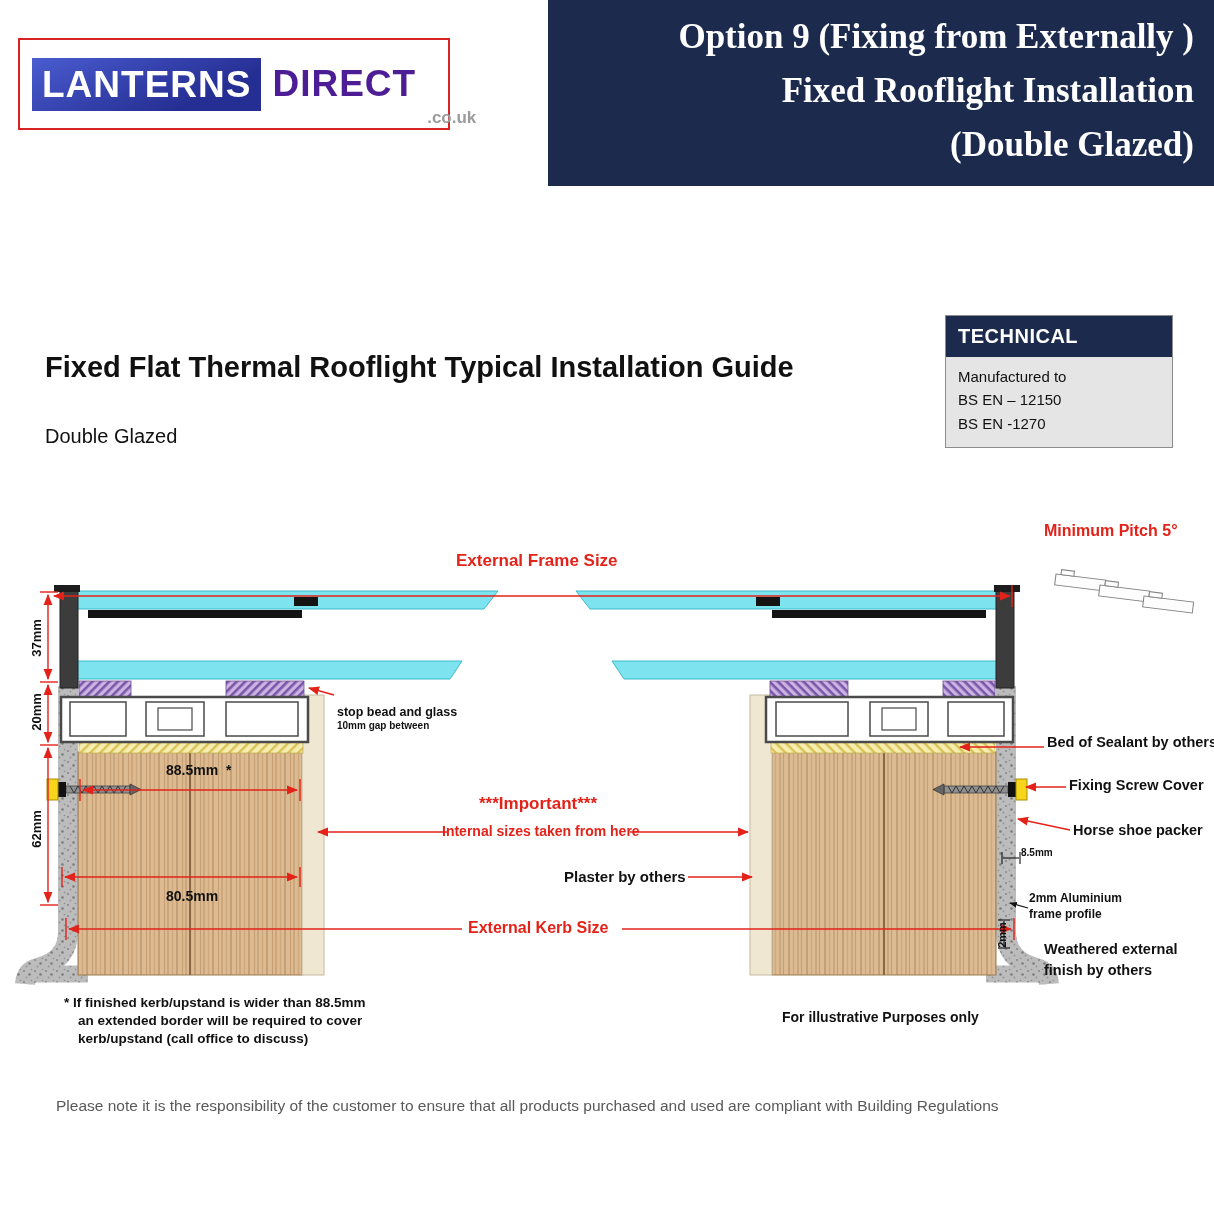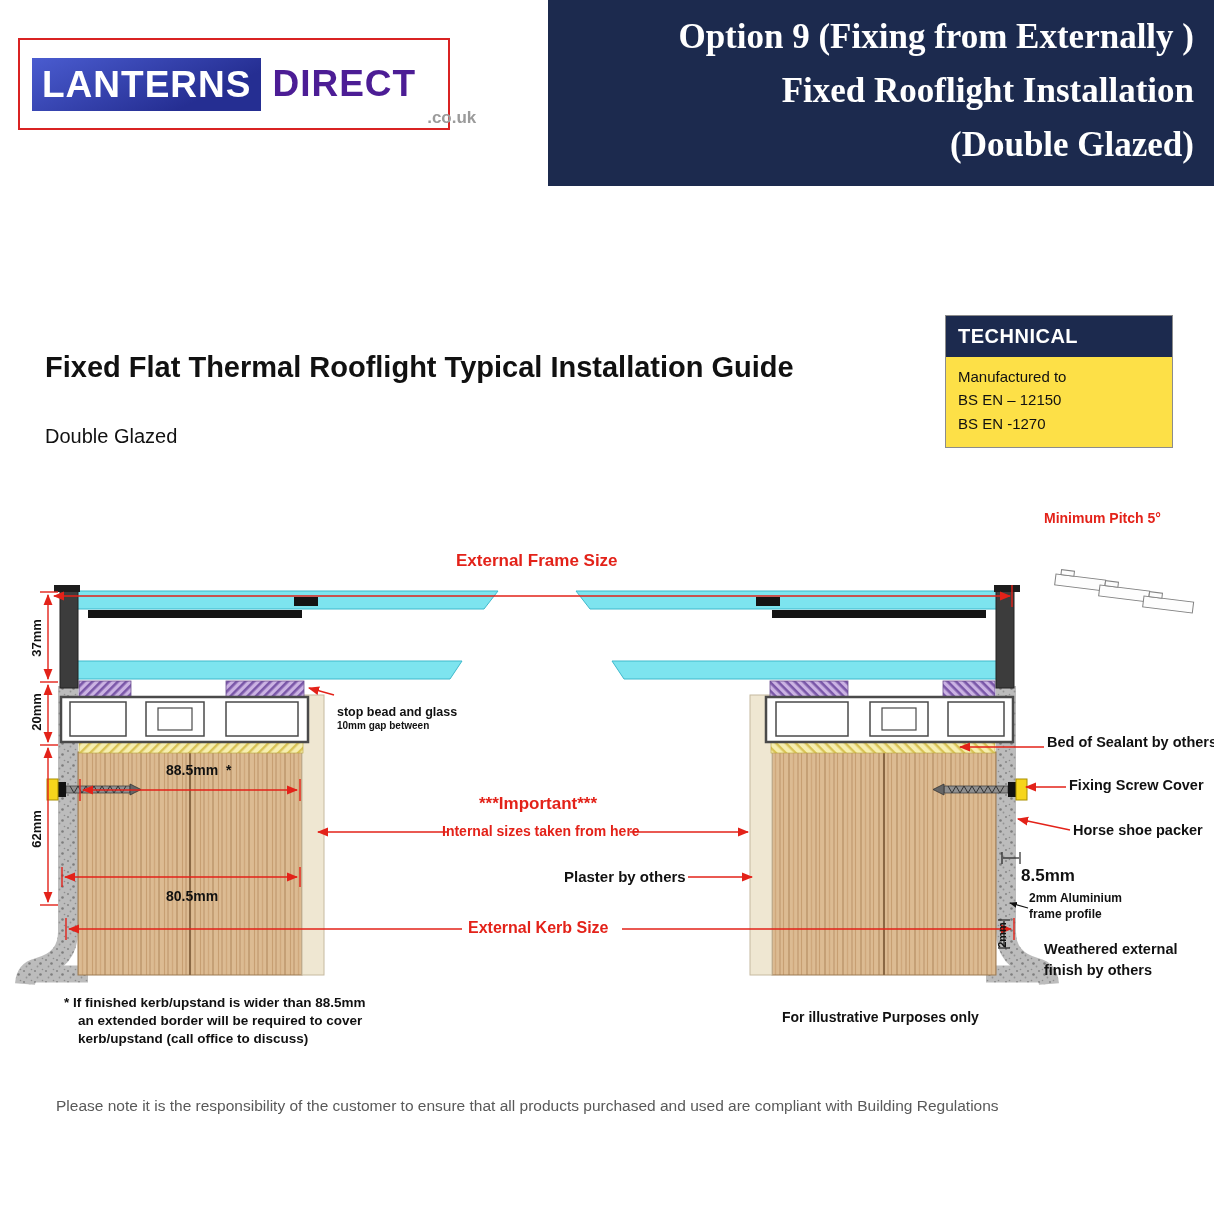--- a/index.html
+++ b/index.html
@@ -20,44 +20,44 @@
   
   .banner{left:548px;top:0;width:666px;height:186px;background:#1c2a4e;color:#fff;
           font-family:"Liberation Serif",serif;font-weight:700;font-size:35px;line-height:54px;
           text-align:right;padding:10px 20px 0 10px}
 
   
   #main-title{left:45px;top:350px;font-size:29px}
   #subtitle{left:45px;top:424px;font-size:20px;font-weight:400}
 
   
-  .tech-box{left:945px;top:315px;width:228px;border:1px solid #8c8c8c;background:#fde047}
+  .tech-box{left:945px;top:315px;width:228px;border:1px solid #8c8c8c;background:#e5e5e5}
   .tech-head{background:#1c2a4e;color:#fff;font-weight:700;font-size:20px;padding:9px 12px;letter-spacing:.5px}
   .tech-body{padding:8px 12px 12px;font-size:15px;line-height:1.55;color:#111;font-weight:400}
 
   
   #lbl-efs{left:456px;top:551px;font-size:17px}
-  #lbl-pitch{left:1044px;top:510px;font-size:14px}
+  #lbl-pitch{left:1044px;top:521px;font-size:16px}
   .vdim{width:46px;height:44px;display:flex;align-items:center;justify-content:center;
         transform:rotate(-90deg);font-size:13px;font-weight:700}
   #dim-37{left:14px;top:616px}
   #dim-20{left:14px;top:690px}
   #dim-62{left:14px;top:807px}
   #dim-885{left:166px;top:762px;font-size:14px}
   #dim-805{left:166px;top:888px;font-size:14px}
   #gap1{left:337px;top:720px;font-size:10px}
   #gap2{left:337px;top:705px;font-size:12.5px}
   #imp{left:450px;top:794px;width:176px;text-align:center;font-size:17px}
   #intsz{left:442px;top:823px;font-size:14px}
   #plaster{left:564px;top:868px;font-size:15px}
   #eks{left:468px;top:918px;font-size:16px}
   #sealantlbl{left:1047px;top:734px;font-size:14.5px}
   #fsc{left:1069px;top:777px;font-size:14.5px}
   #hsp{left:1073px;top:822px;font-size:14.5px}
-  #d85{left:1021px;top:866px;font-size:17px}
+  #d85{left:1021px;top:847px;font-size:10px}
   #alu1{left:1029px;top:891px;font-size:12px}
   #alu2{left:1029px;top:907px;font-size:12px}
   #d2{left:988px;top:921px;width:30px;height:28px;font-size:11px}
   #wx1{left:1044px;top:941px;font-size:14.5px}
   #wx2{left:1044px;top:962px;font-size:14.5px}
   .fn{font-size:13.5px}
   #fn1{left:64px;top:995px}
   #fn2{left:78px;top:1013px}
   #fn3{left:78px;top:1031px}
   #illus{left:782px;top:1009px;font-size:14px}

